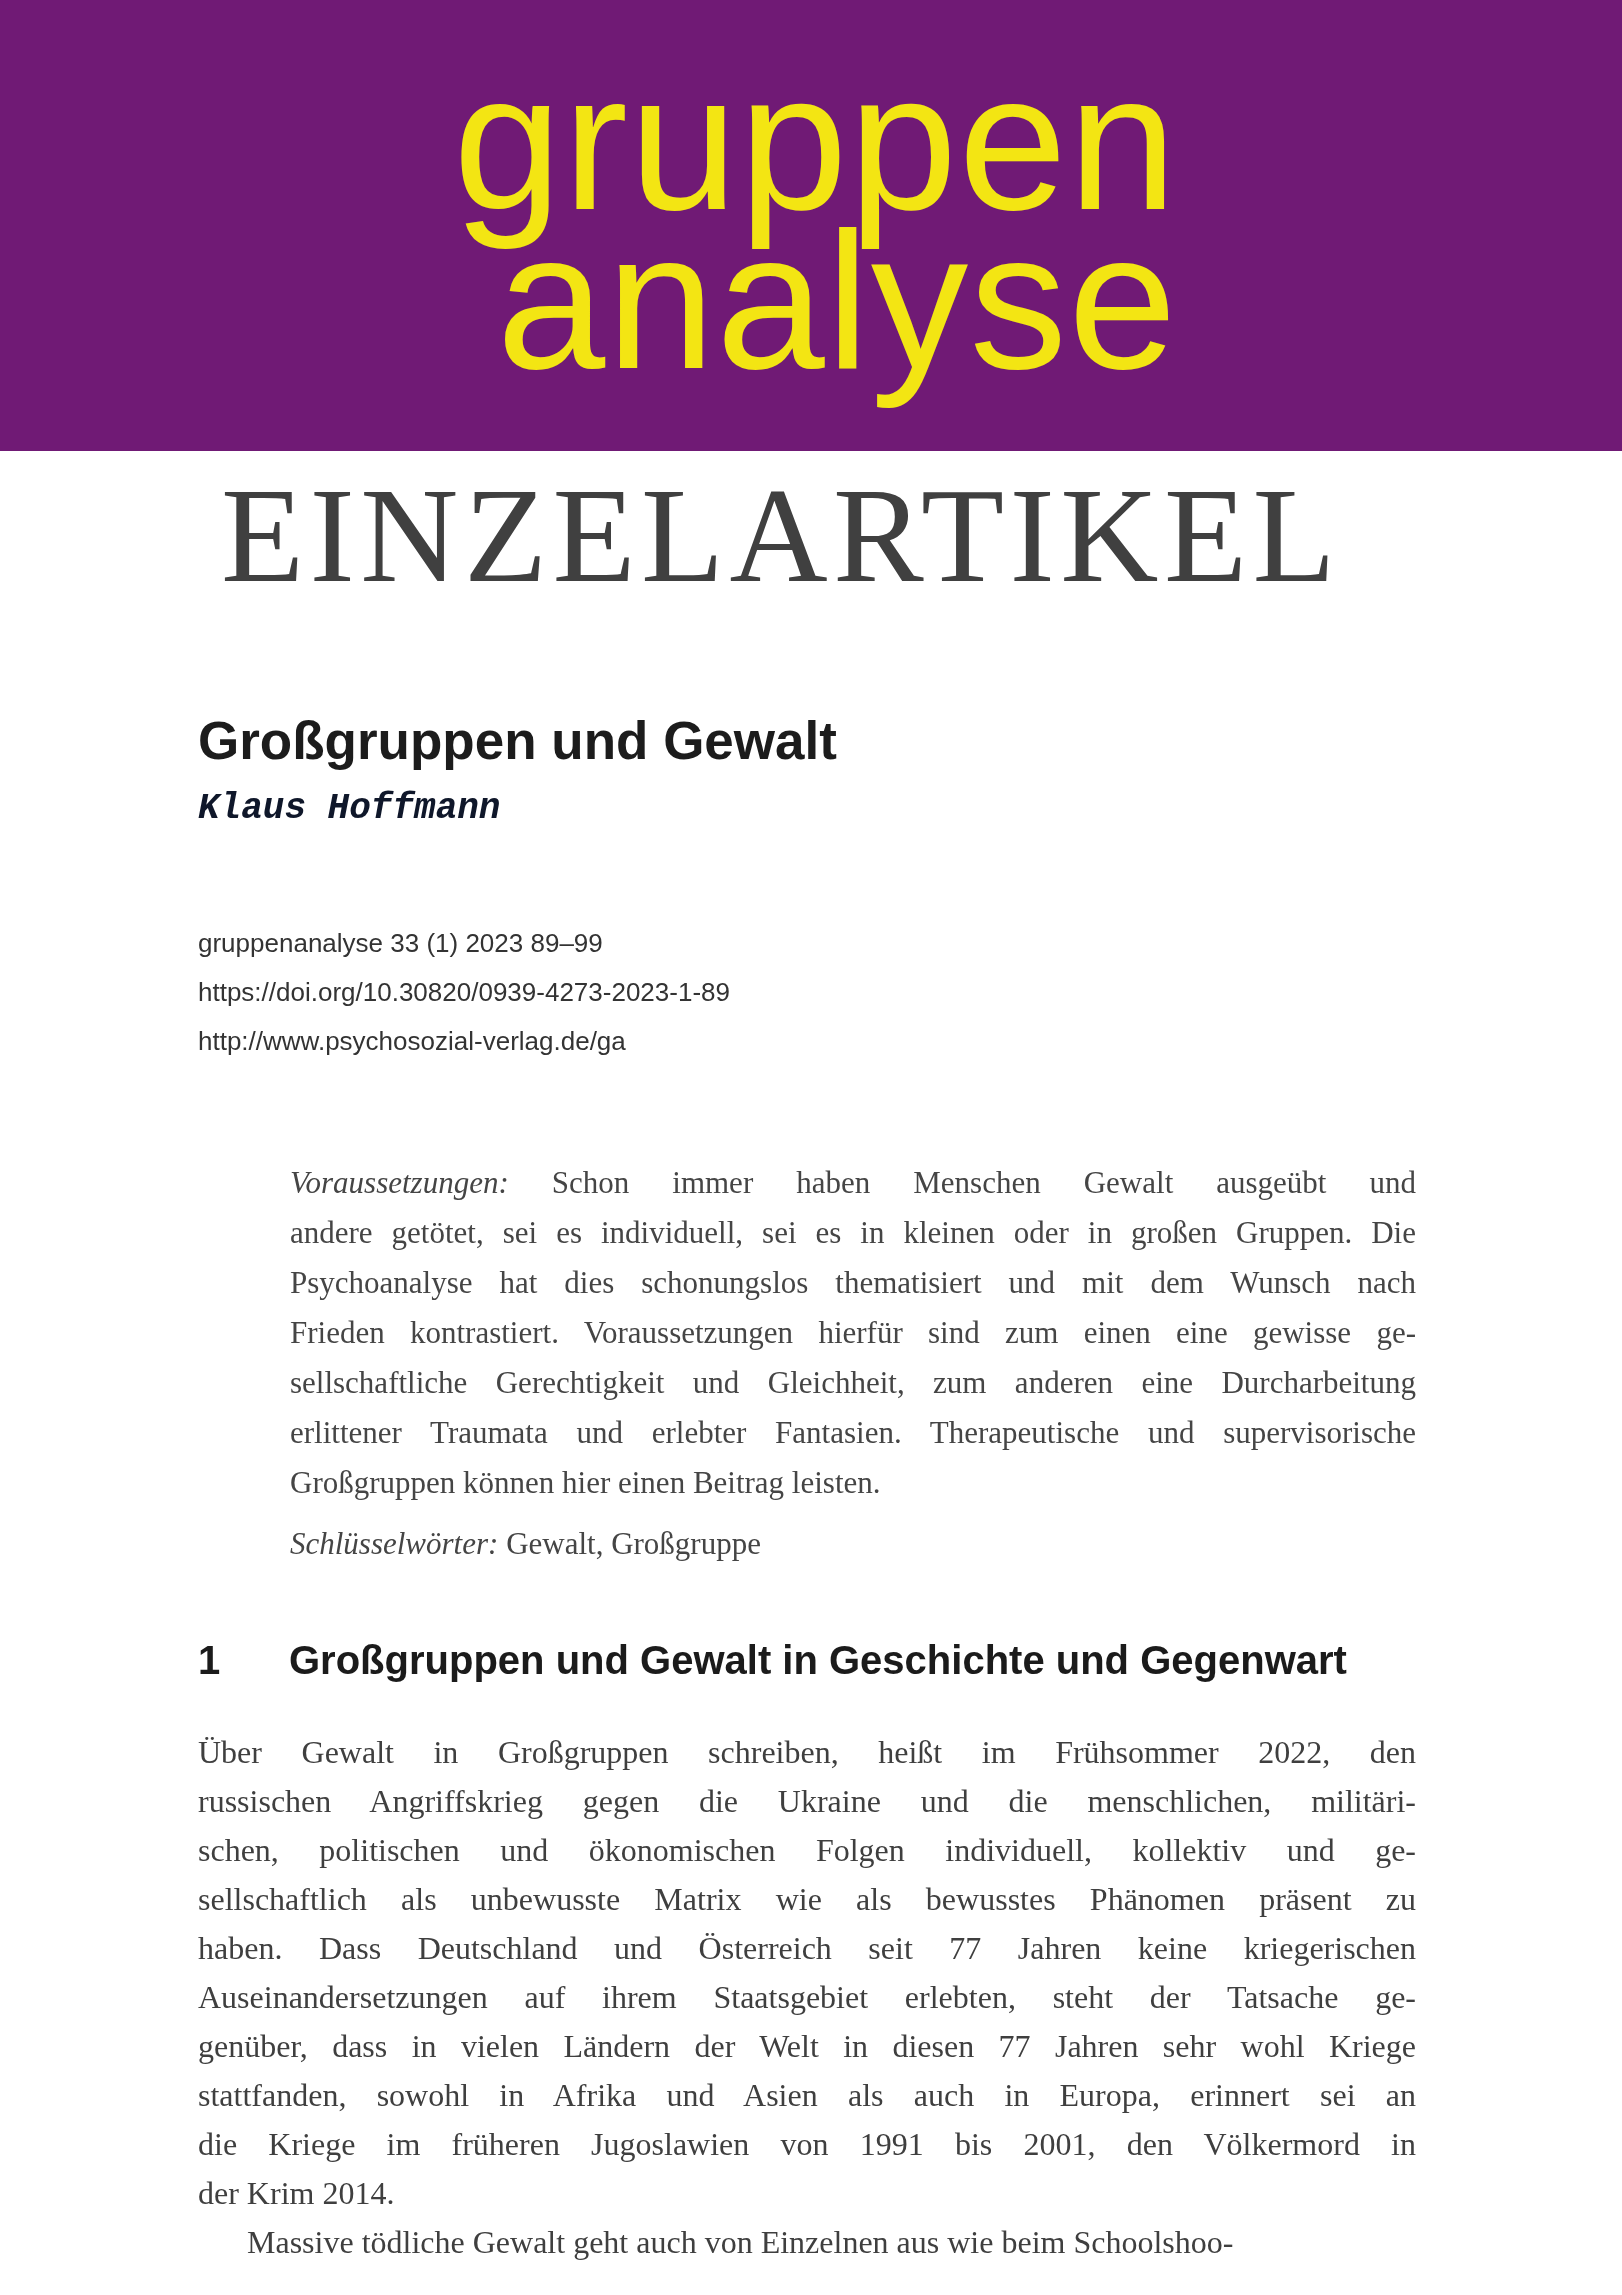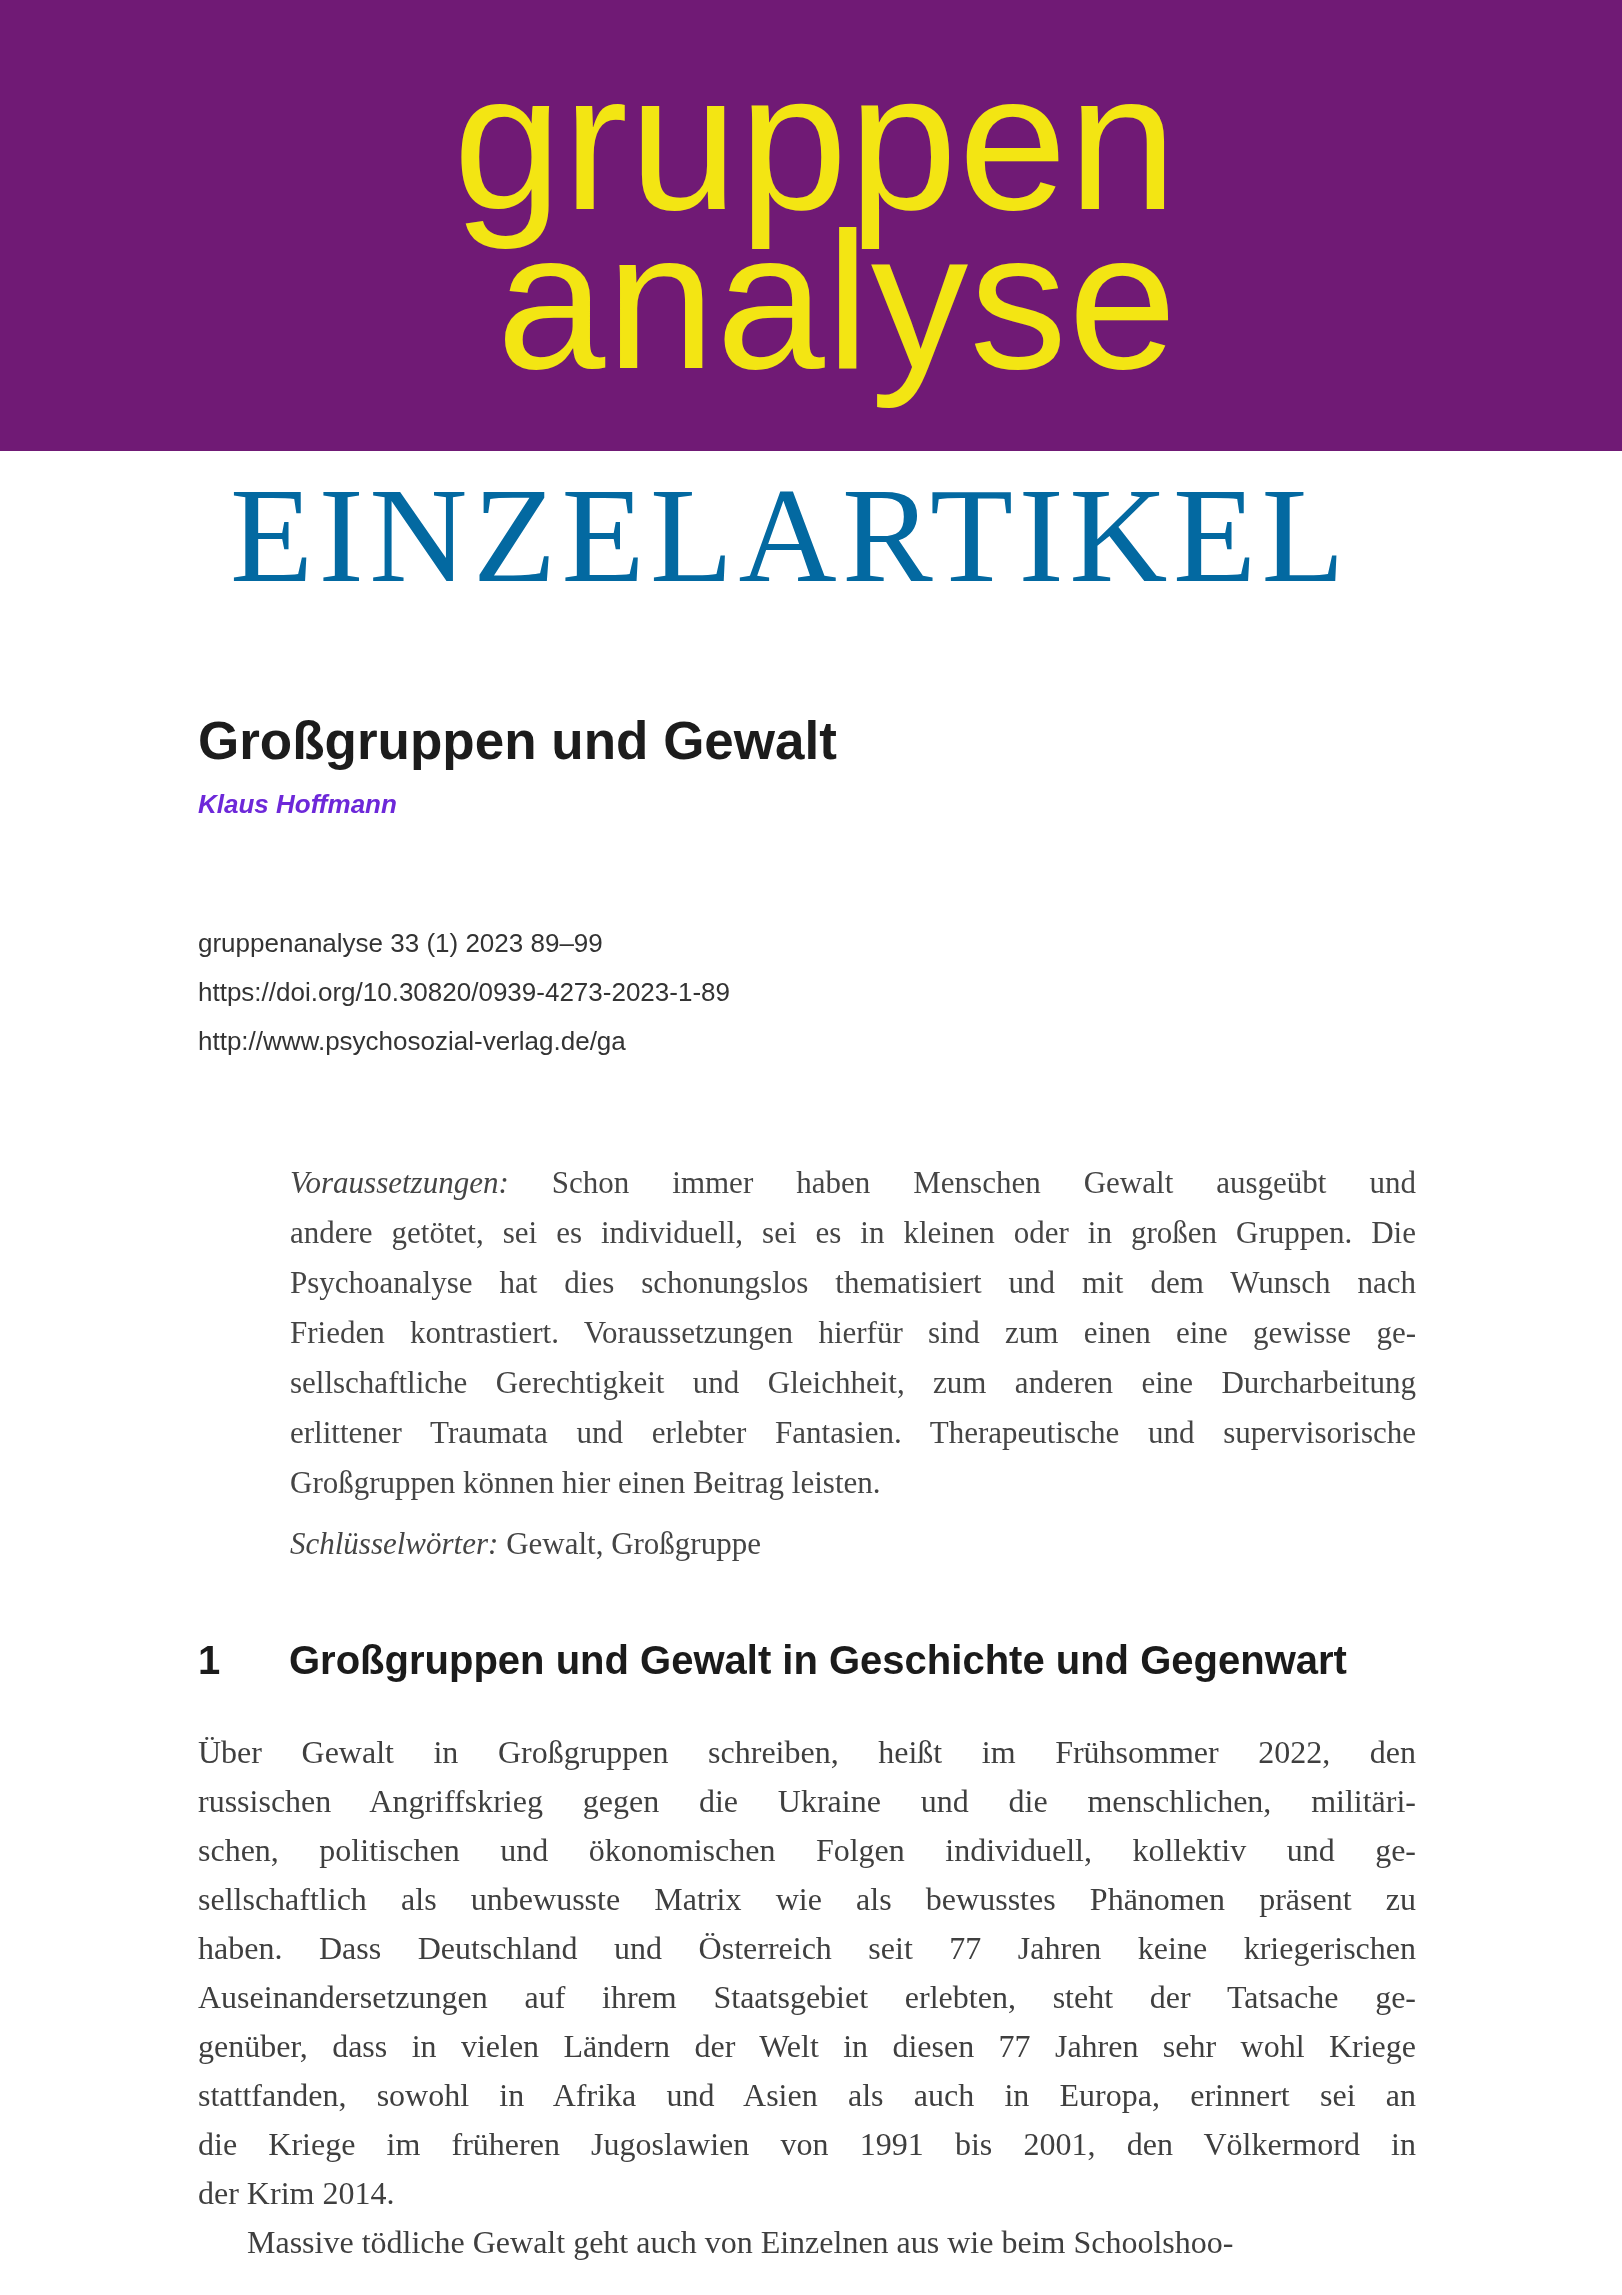--- a/index.html
+++ b/index.html
@@ -33,45 +33,44 @@
   }
 
   
   .kicker {
     position: absolute;
     left: 221px; top: 464px;
     font-family: "Liberation Serif", serif;
     font-size: 136px;
     line-height: 143px;
     letter-spacing: 0.04em;
-    color: #0369a1;
-    white-space: nowrap;
-    margin-left: 9px;
+    color: #404040;
+    white-space: nowrap;
   }
 
   
   .title {
     position: absolute;
     left: 198px; top: 714px;
     font-family: "Liberation Sans", sans-serif;
     font-weight: 700;
     font-size: 53px;
     line-height: 1;
     color: #1c1c1c;
     white-space: nowrap;
   }
   .author {
     position: absolute;
     left: 198px; top: 791px;
-    font-family: Liberation Sans, sans-serif;
+    font-family: Liberation Mono, monospace;
     font-style: italic;
     font-weight: 600;
-    font-size: 26px;
+    font-size: 36px;
     line-height: 1;
-    color: #6d28d9;
+    color: #0f172a;
     white-space: nowrap;
   }
 
   
   .citation {
     position: absolute;
     left: 198px; top: 919px;
     font-family: "Liberation Sans", sans-serif;
     font-size: 26px;
     line-height: 49px;

